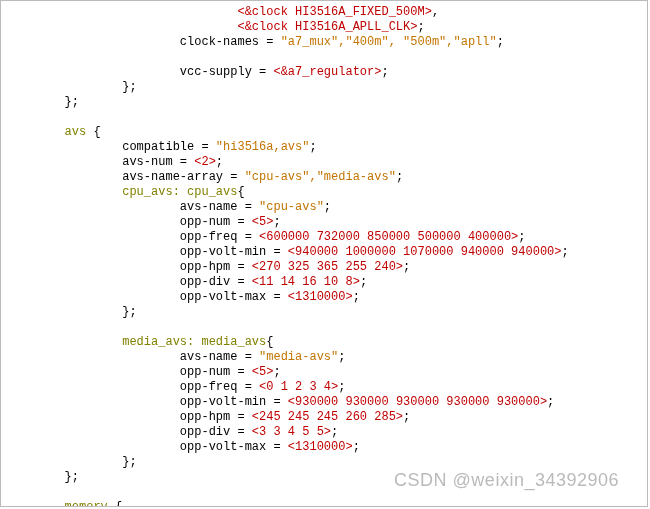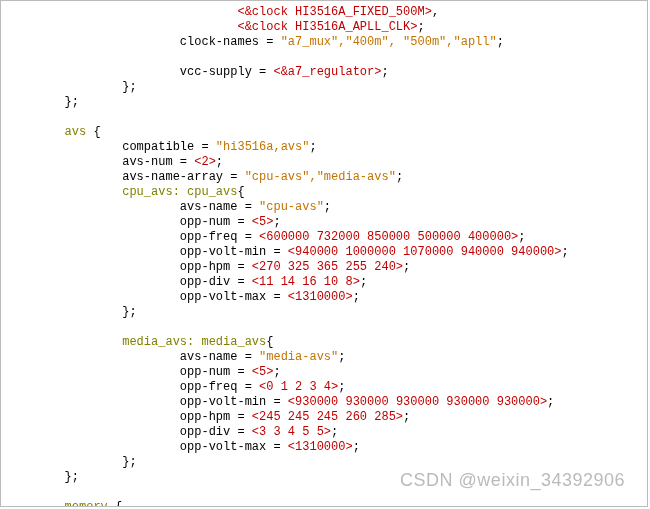--- a/index.html
+++ b/index.html
@@ -27,21 +27,21 @@
     line-height: 15px;
     white-space: pre;
     color: #000;
   }
   
   .g { color: #808000; margin-top: 21px; }      
   .s { color: #c27400; }      
   .r { color: #c00000; }      
   .watermark {
     position: absolute;
-    right: 22px;
+    right: 28px;
     bottom: 18px;
     color: rgba(130,130,130,0.55);
     font-family: Arial, sans-serif;
     font-size: 18px;
     letter-spacing: 0.5px;
     pointer-events: none;
   }
 </style>
 </head>
 <body>

